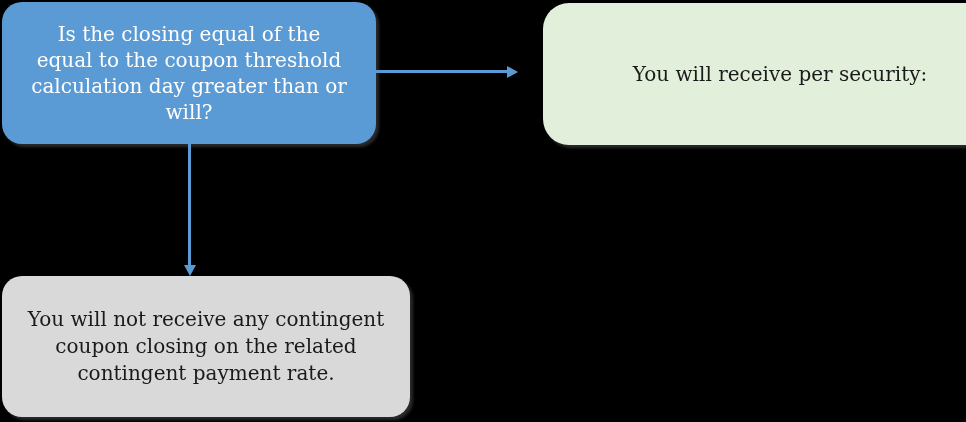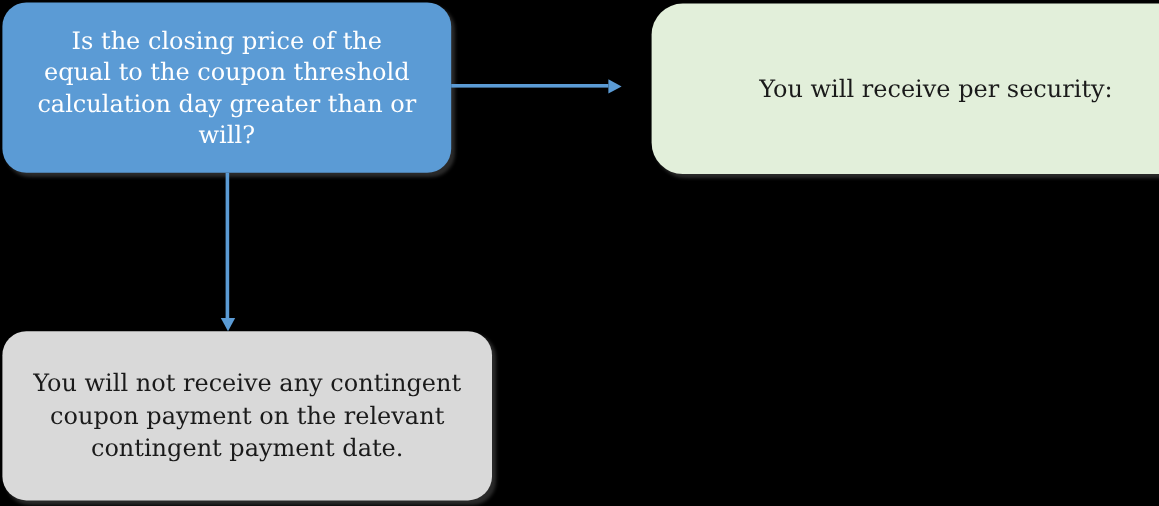--- a/index.html
+++ b/index.html
@@ -100,32 +100,32 @@
     border-right: 6px solid transparent;
     border-top: 11px solid var(--arrow, #5B9BD5);
   }
 </style>
 </head>
 <body>
 
 <div class="stage">
 
   <div class="box question-box">
-    <div class="tline">Is the closing price of the</div>
+    <div class="tline">Is the closing equal of the</div>
     <div class="tline">equal to the coupon threshold</div>
     <div class="tline">calculation day greater than or</div>
     <div class="tline">will?</div>
   </div>
 
   <div class="box receive-box">
     <div class="tline">You will receive per security:</div>
   </div>
 
   <div class="box no-coupon-box">
     <div class="tline">You will not receive any contingent</div>
-    <div class="tline">coupon payment on the relevant</div>
-    <div class="tline">contingent payment date.</div>
+    <div class="tline">coupon closing on the related</div>
+    <div class="tline">contingent payment rate.</div>
   </div>
 
   <div class="arrow-right"></div>
   <div class="arrow-down"></div>
 
 </div>
 
 </body></html>

